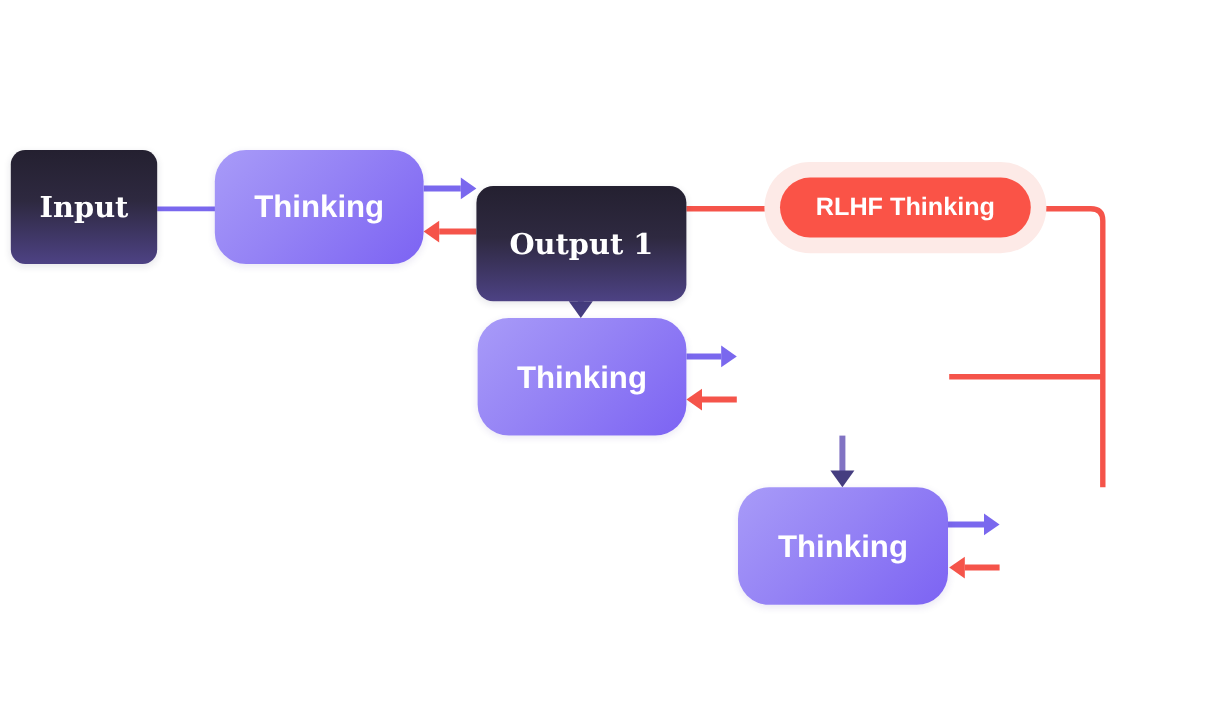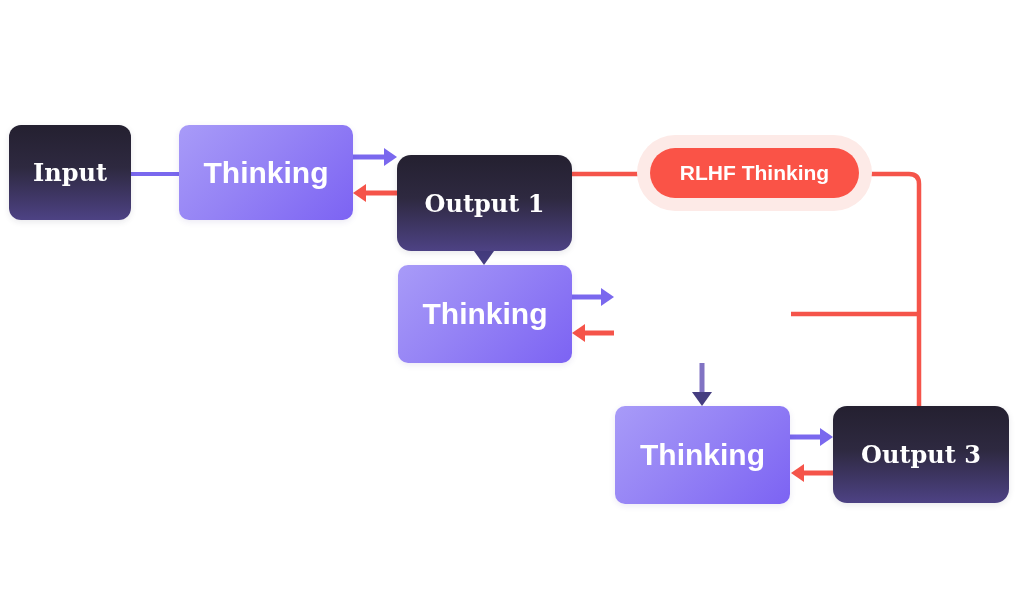--- a/index.html
+++ b/index.html
@@ -29,24 +29,24 @@
   .dark-box {
     background: linear-gradient(180deg, #242030 0%, #2e2940 45%, #4d4284 100%);
     border-radius: 14px;
     font-family: "DejaVu Serif", serif;
     font-weight: 700;
     font-size: 24px;
     box-shadow: 0 2px 6px rgba(30,25,60,0.10);
   }
   .thinking-box {
     background: linear-gradient(135deg, #a89bf8 0%, #9583f5 45%, #7c63f3 100%);
-    border-radius: 10px;
+    border-radius: 26px;
     font-family: "Liberation Sans", sans-serif;
     font-weight: 600;
-    font-size: 30px;
+    font-size: 26px;
     box-shadow: 0 2px 6px rgba(60,40,150,0.10);
   }
   .rlhf-pill {
     background: #fa5347;
     border-radius: 27px;
     font-family: "Liberation Sans", sans-serif;
     font-weight: 700;
     font-size: 21px;
     box-shadow: 0 0 0 13px #fdeae7;
   }
@@ -141,17 +141,14 @@
 
   <div class="node thinking-box" id="node-thinking2">
     <span>Thinking</span>
   </div>
 
 
   <div class="node thinking-box" id="node-thinking3">
     <span>Thinking</span>
   </div>
 
-  <div class="node dark-box" id="node-output3">
-    <span>Output 3</span>
-  </div>
 
 </div>
 
 </body></html>

